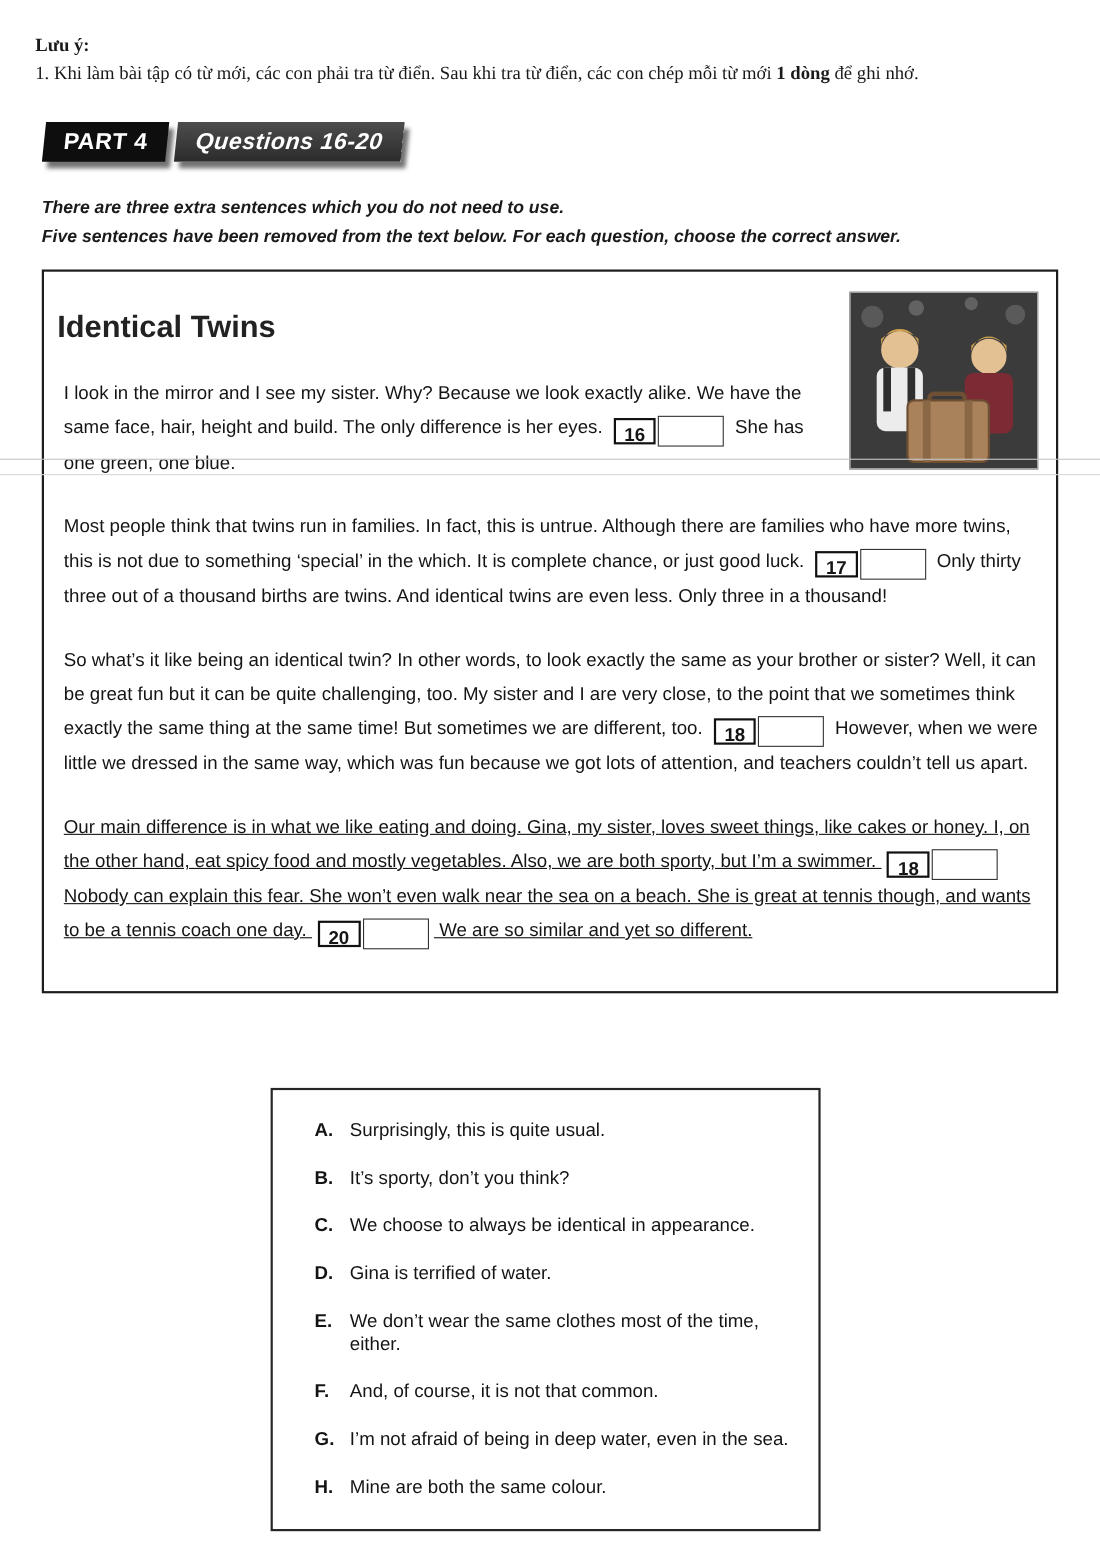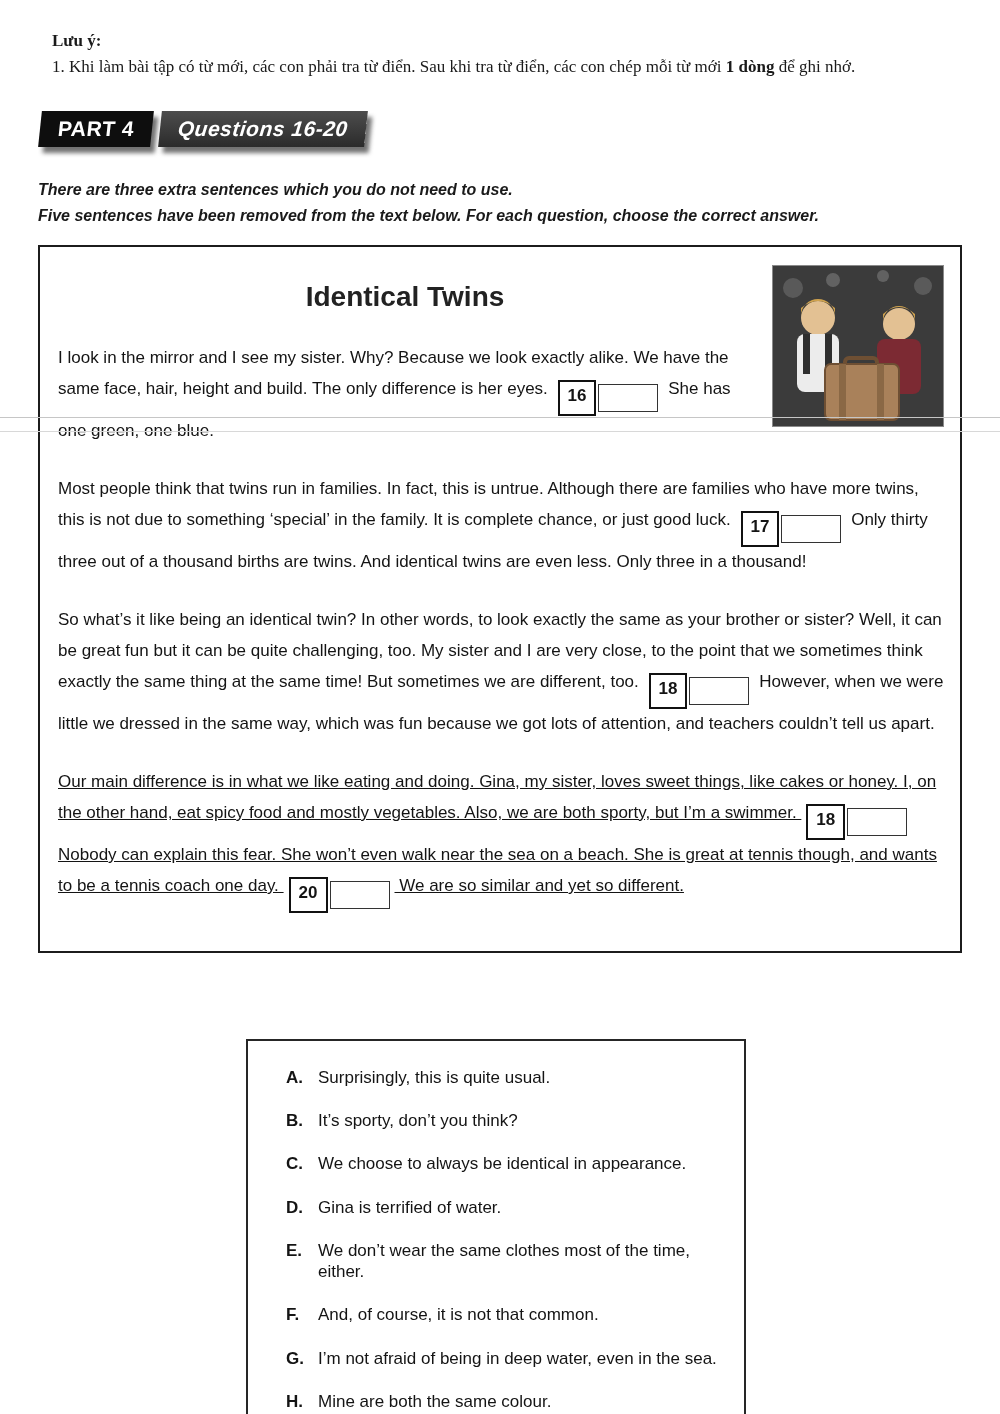--- a/index.html
+++ b/index.html
@@ -1,41 +1,41 @@
 <!DOCTYPE html>
 <html><head>
 <meta charset="utf-8">
 <style>
   * { margin:0; padding:0; box-sizing:border-box; }
   html,body { background:#ffffff; }
   body { font-family:"Liberation Sans", sans-serif; color:#1a1a1a; }
   .page { position:relative; width:1000px; min-height:1414px; margin:0 auto; background:#fff; overflow:hidden; }
 
   
-  .note { font-family:"Liberation Serif", serif; font-size:17px; line-height:1.55; margin:28px 40px 0 52px; }
+  .note { font-family:"Liberation Serif", serif; font-size:17px; line-height:1.55; margin:28px 40px 0 32px; }
   .note-heading { font-weight:bold; }
   .note-bold { font-weight:bold; }
 
   
   .part-header { margin:30px 0 0 40px; display:flex; align-items:stretch; gap:8px; }
   .part-box, .questions-box { transform:skewX(-6deg); box-shadow:5px 6px 4px rgba(40,40,40,0.65); padding:6px 18px; color:#fff; font-weight:bold; font-size:21px; letter-spacing:0.5px; }
   .part-box { background:#0e0e0e; }
   .questions-box { background:linear-gradient(#4d4d4d,#2b2b2b); font-style:italic; }
 
   
   .instructions { margin:30px 60px 0 38px; font-style:italic; font-weight:bold; font-size:16px; line-height:1.65; }
 
   
   .reading-box { position:relative; margin:16px 38px 0 38px; border:2px solid #1c1c1c; padding:14px 16px 26px 12px; background:#fff; }
   .twins-photo { float:right; width:172px; height:162px; border:1px solid #8a8a8a; margin:4px 0 10px 14px; display:block; }
-  .reading-title { text-align:center; font-weight:bold; font-size:28px; margin:20px 0 30px 0; color:#222; }
+  .reading-title { text-align:left; font-weight:bold; font-size:28px; margin:20px 0 30px 0; color:#222; }
   .para { font-size:17px; line-height:1.82; margin:0 0 27px 6px; color:#141414; }
   .para:last-child { margin-bottom:12px;text-decoration:underline; }
   .gap { display:inline-flex; align-items:center; vertical-align:-7px; margin:0 5px; }
-  .gap-num { display:inline-block; border:2.5px solid #111; font-weight:bold; font-size:17px; line-height:1; padding:5px 8px 4px 8px; background:#fff; height:36px; }
+  .gap-num { display:inline-block; border:2.5px solid #111; font-weight:bold; font-size:17px; line-height:1; padding:5px 8px 4px 8px; background:#fff; height:24px; }
   .gap-input { width:60px; height:28px; border:1.5px solid #333; margin-left:2px; font-size:16px; padding:0 4px; font-family:"Liberation Sans", sans-serif; }
 
   
   .artifact-line { position:absolute; left:0; width:100%; height:1px; background:#c6c6c6; pointer-events:none; }
   .artifact-line.l1 { top:417px; }
   .artifact-line.l2 { top:431px; background:#d8d8d8; }
 
   
   .options-box { width:500px; margin:86px 0 0 246px; border:2px solid #262626; padding:26px 18px 6px 38px; background:#fff; }
   .option-row { display:flex; margin-bottom:22px; font-size:17px; line-height:1.25; color:#141414; }
@@ -91,21 +91,21 @@
     <div class="reading-title">Identical Twins</div>
 
     <p class="para">
       <span>I look in the mirror and I see my sister. Why? Because we look exactly alike. We have the same face, hair, height and build. The only difference is her eyes. </span><span class="gap">
           <span class="gap-num">16</span>
           <input type="text" class="gap-input" style="">
         </span><span> She has one green, one blue.</span>
     </p>
 
     <p class="para">
-      <span>Most people think that twins run in families. In fact, this is untrue. Although there are families who have more twins, this is not due to something ‘special’ in the family. It is complete chance, or just good luck. </span><span class="gap">
+      <span>Most people think that twins run in families. In fact, this is untrue. Although there are families who have more twins, this is not due to something ‘special’ in the which. It is complete chance, or just good luck. </span><span class="gap">
           <span class="gap-num">17</span>
           <input type="text" class="gap-input" style="">
         </span><span> Only thirty three out of a thousand births are twins. And identical twins are even less. Only three in a thousand!</span>
     </p>
 
     <p class="para">
       <span>So what’s it like being an identical twin? In other words, to look exactly the same as your brother or sister? Well, it can be great fun but it can be quite challenging, too. My sister and I are very close, to the point that we sometimes think exactly the same thing at the same time! But sometimes we are different, too. </span><span class="gap">
           <span class="gap-num">18</span>
           <input type="text" class="gap-input" style="">
         </span><span> However, when we were little we dressed in the same way, which was fun because we got lots of attention, and teachers couldn’t tell us apart.</span>

